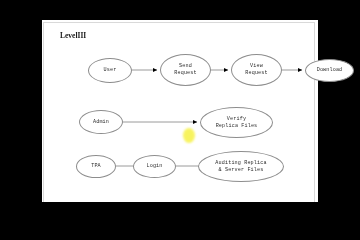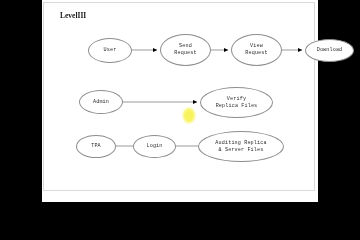--- a/index.html
+++ b/index.html
@@ -11,20 +11,21 @@
     width: 360px;
     height: 202px;
     overflow: hidden;
     font-family: "Liberation Sans", sans-serif;
   }
   #screen {
     position: relative;
     width: 289px;
     height: 202px;
     background: #000000;
+    margin-top: 20px;
   }
   
   #canvas {
     position: absolute;
     left: 42px;
     top: 0px;
     width: 276px;
     height: 202px;
     background: #ffffff;
     box-sizing: border-box;

